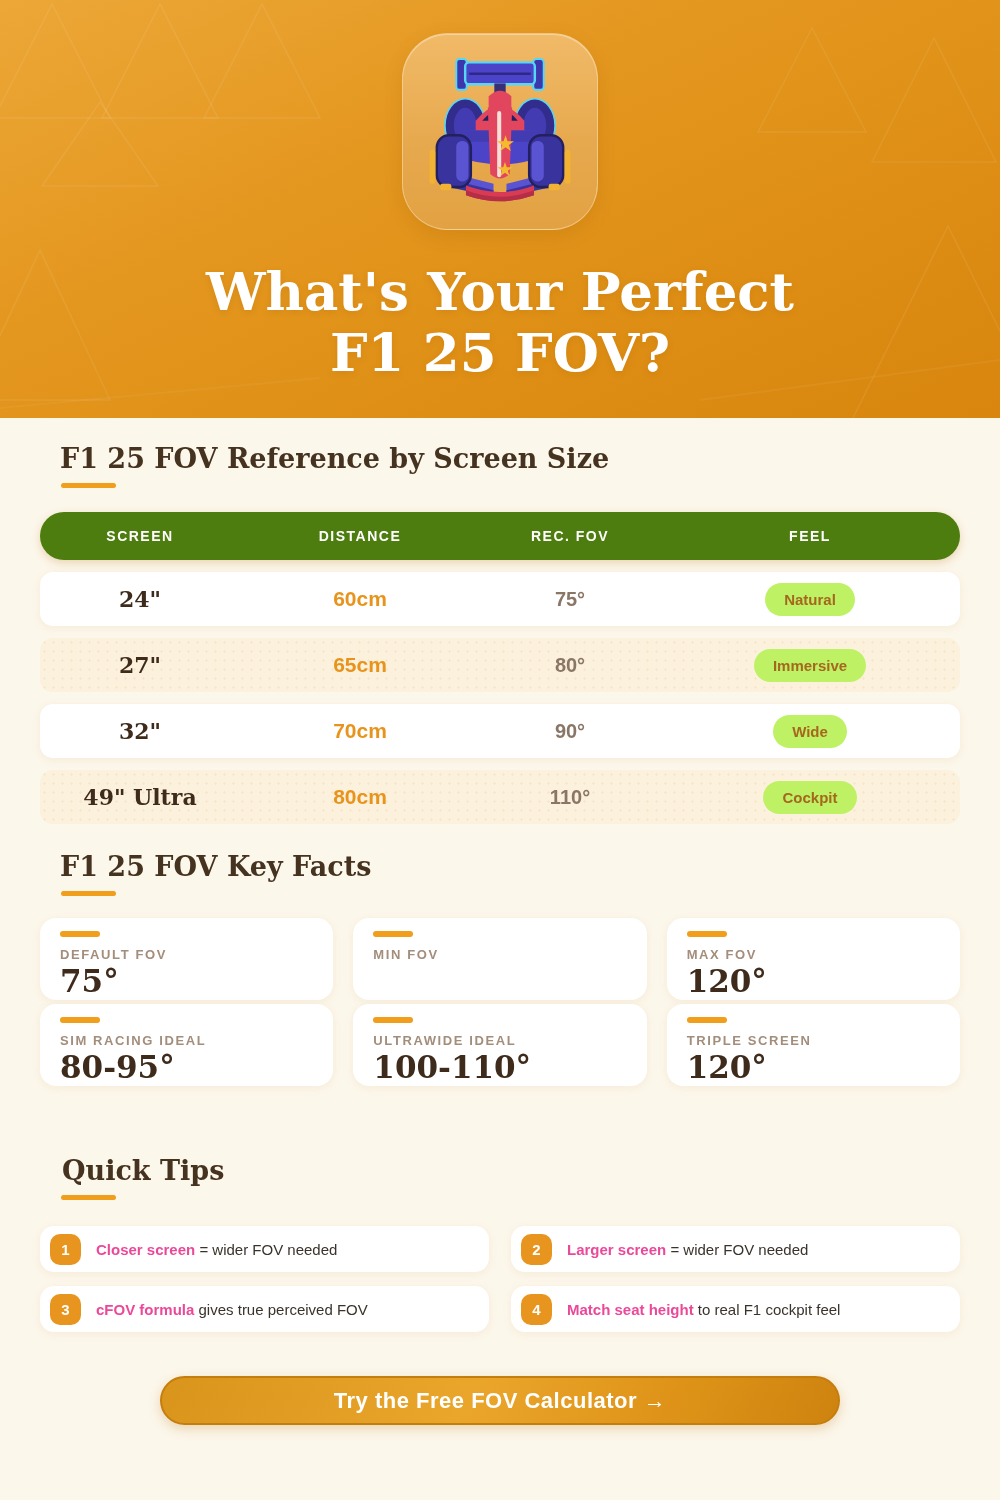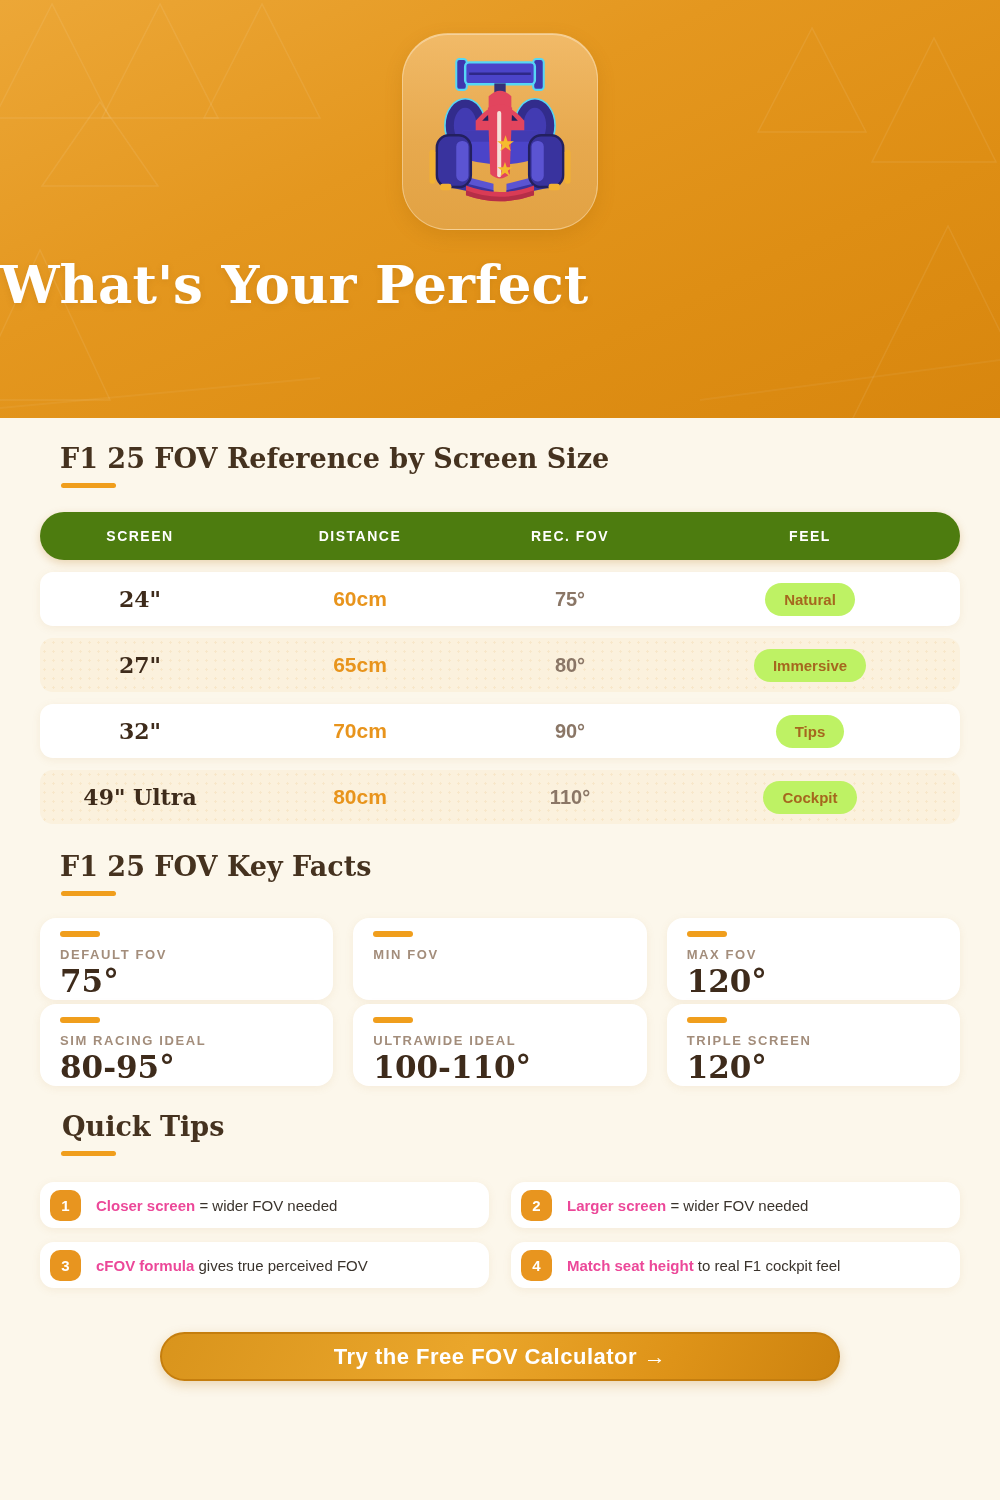--- a/index.html
+++ b/index.html
@@ -23,21 +23,21 @@
     position:relative; width:196px; height:197px;
     margin:33px auto 0;
     border-radius:46px;
     background:linear-gradient(180deg,#F1BA68 0%,#E7A94E 55%,#E2A243 100%);
     border:1px solid rgba(255,235,200,0.45);
     box-shadow:0 6px 18px rgba(150,90,0,0.18), inset 0 1px 0 rgba(255,255,255,0.35);
     display:flex; align-items:center; justify-content:center;
   }
   .car-svg { width:162px; height:168px; }
   .hero-title {
-    margin-top:24px; 
+    margin-top:31px; text-align:center;
     font-family:"DejaVu Serif", serif; font-weight:bold;
     color:#FFFFFF; font-size:53px; line-height:61px;
     text-shadow:0 2px 6px rgba(150,90,0,0.18);
   }
 
   
   .main { padding:0 40px; }
   .sec-title {
     font-family:"DejaVu Serif", serif; font-weight:bold;
     color:#45321F; font-size:27px; line-height:30px;
@@ -94,21 +94,21 @@
     margin-top:10px; font-size:13px; font-weight:bold;
     letter-spacing:1.6px; color:#A38D7B;
   }
   .fact-value {
     margin-top:2px; font-family:"DejaVu Serif", serif; font-weight:bold;
     font-size:31px; color:#3E2B1B; line-height:34px;
   }
 
   
   .sec3 { padding-top:26px; }
-  .sec3 .sec-title { padding-left:22px; }
+  .sec3 .sec-title { padding-left:22px;margin-top:44px; }
   .tips-grid {
     margin-top:26px;
     display:grid; grid-template-columns:1fr 1fr; gap:14px 22px;
   }
   .tip-card {
     background:#FFFFFF; border-radius:14px; height:46px;
     display:flex; align-items:center; gap:15px; padding:0 14px 0 10px;
     box-shadow:0 2px 8px rgba(190,140,70,0.10);
   }
   .tip-num {
@@ -192,20 +192,21 @@
         <text x="107" y="124" font-size="27" text-anchor="middle" fill="#F5BB2E" font-family="DejaVu Sans, sans-serif">★</text>
         <text x="106" y="154" font-size="24" text-anchor="middle" fill="#F5BB2E" font-family="DejaVu Sans, sans-serif">★</text>
 
         <path d="M58 166 Q100 182 142 166 L142 178 Q100 193 58 178 Z" fill="#D93B55"></path>
         <path d="M58 172 Q100 188 142 172 L142 178 Q100 193 58 178 Z" fill="#B52E47"></path>
       </svg>
     </div>
 
     <h1 class="hero-title">
       <div>What's Your Perfect</div>
+      <div>F1 25 FOV?</div>
     </h1>
   </div>
 
   <div class="main">
 
     <div class="sec1">
       <h2 class="sec-title">F1 25 FOV Reference by Screen Size</h2>
       <div class="sec-underline"></div>
 
       <div class="thead tgrid">
@@ -226,21 +227,21 @@
         <div class="td td-screen">27"</div>
         <div class="td td-distance">65cm</div>
         <div class="td td-fov">80°</div>
         <div class="td"><span class="feel-badge">Immersive</span></div>
       </div>
 
       <div class="trow white tgrid">
         <div class="td td-screen">32"</div>
         <div class="td td-distance">70cm</div>
         <div class="td td-fov">90°</div>
-        <div class="td"><span class="feel-badge">Tips</span></div>
+        <div class="td"><span class="feel-badge">Wide</span></div>
       </div>
 
       <div class="trow cream tgrid">
         <div class="td td-screen">49" Ultra</div>
         <div class="td td-distance">80cm</div>
         <div class="td td-fov">110°</div>
         <div class="td"><span class="feel-badge">Cockpit</span></div>
       </div>
     </div>
 

